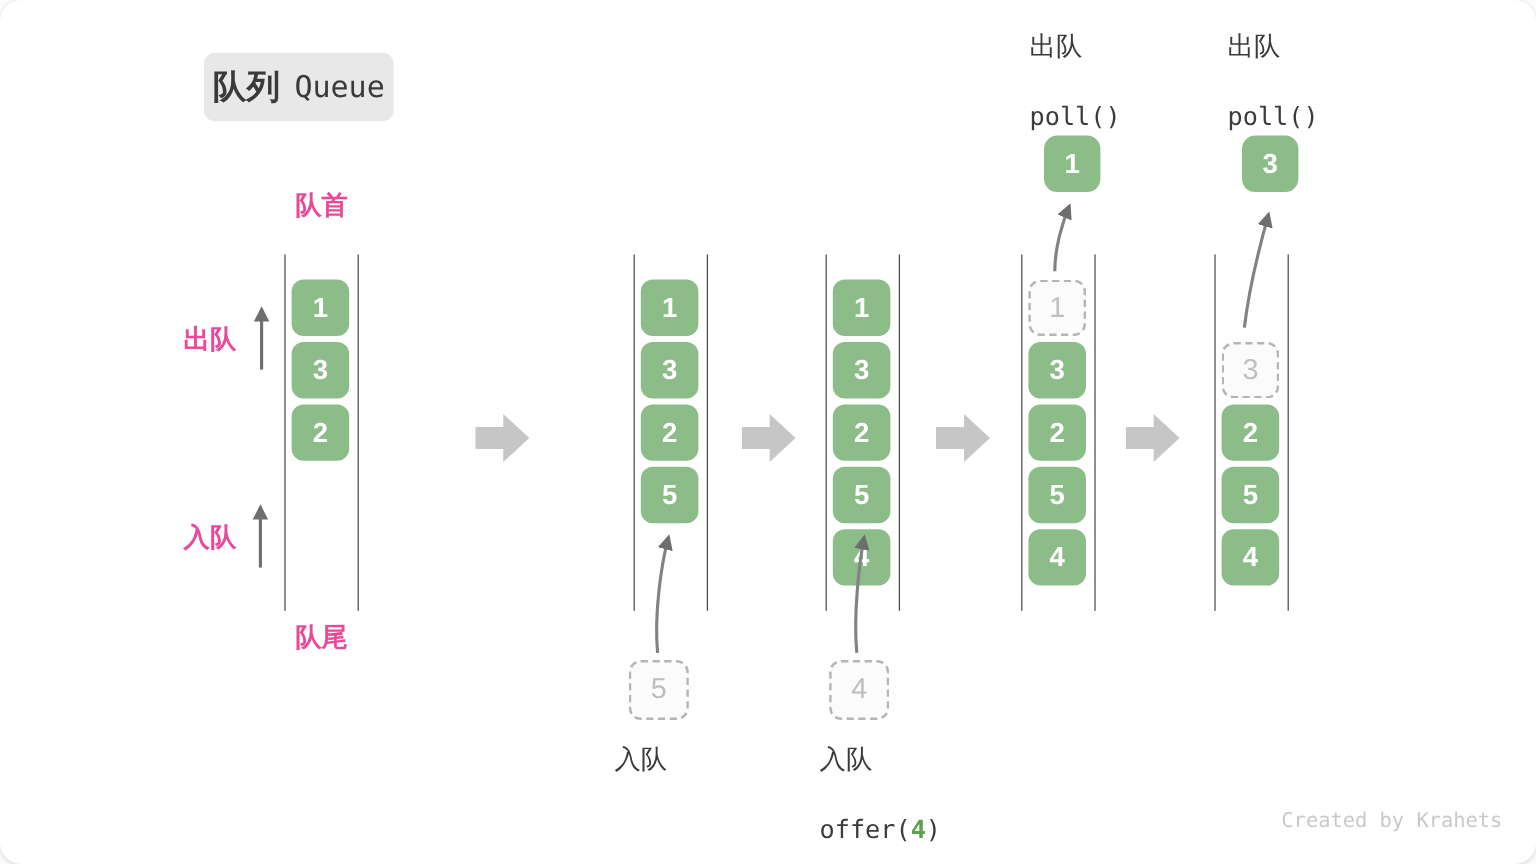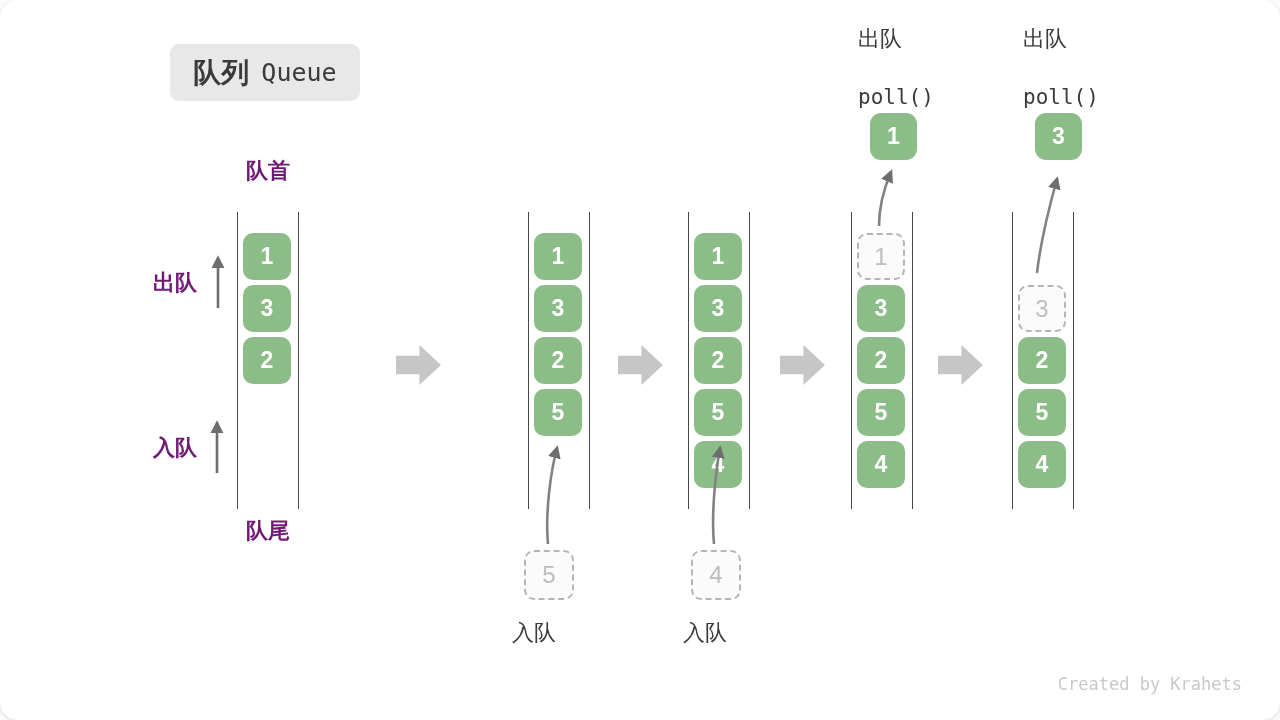--- a/index.html
+++ b/index.html
@@ -3,27 +3,27 @@
 <meta charset="utf-8">
 <style>
   * { margin:0; padding:0; box-sizing:border-box; }
   html,body { width:1280px; height:720px; background:#fdfdfd; font-family:"Liberation Sans",sans-serif; }
   .canvas {
     position:relative; width:1280px; height:720px; background:#ffffff;
     border-radius:18px; box-shadow:0 1px 5px rgba(0,0,0,.14); overflow:hidden;
   }
   
   .title-badge {
-    position:absolute; left:170px; top:44px; width:190px; height:57px;
+    position:absolute; left:170px; top:44px; width:158px; height:57px;
     background:#e8e8e8; border-radius:9px; display:flex; align-items:center; justify-content:center; gap:12px;
   }
   .title-zh { font-size:28px; font-weight:bold; color:#3a3a3a; }
   .title-en { font-size:25px; color:#3a3a3a; font-family:"DejaVu Sans Mono",monospace; }
 
-  .lbl { position:absolute; color:#701a75; font-size:22px; white-space:nowrap; }
+  .lbl { position:absolute; color:#ec4899; font-size:22px; white-space:nowrap; }
   .bold { font-weight:bold; }
   .center62 { width:62px; text-align:center; }
 
   
   .qcol {
     position:absolute; top:212px; width:62px; height:297px;
     border-left:1.5px solid #474747; border-right:1.5px solid #474747;
   }
   .slot {
     position:absolute; left:5px; width:48px; height:47px; border-radius:10px;
@@ -53,21 +53,21 @@
   .op-code .green-arg { color:#5fa04e; font-weight:bold; }
 
   
   .step-arrow {
     position:absolute; top:345px; width:45px; height:40px; background:#c6c6c6;
     clip-path:polygon(0 27%, 52% 27%, 52% 0, 100% 50%, 52% 100%, 52% 73%, 0 73%);
   }
   .svg-overlay { position:absolute; left:0; top:0; width:1280px; height:720px; pointer-events:none; }
 
   .watermark {
-    position:absolute; right:38px; top:674px; font-size:17px; color:#c9c9c9;
+    position:absolute; right:28px; top:674px; font-size:17px; color:#c9c9c9;
     font-family:"DejaVu Sans Mono",monospace;
   }
 </style>
 </head>
 <body>
 
 <div class="canvas">
 
   <div class="title-badge">
     <span class="title-zh">队列</span>
@@ -125,20 +125,21 @@
   <div class="op-block" style="left:1023px; top:24px;">
     <div class="op-zh">出队</div>
     <div class="op-code">poll()</div>
   </div>
 
   <div class="op-block" style="left:512px; top:618px;">
     <div class="op-zh">入队</div>
   </div>
   <div class="op-block" style="left:683px; top:618px;">
     <div class="op-zh">入队</div>
+    <div class="op-code"><span>offer(</span><span class="green-arg">4</span><span>)</span></div>
   </div>
 
   <div class="step-arrow" style="left:396px;"></div>
   <div class="step-arrow" style="left:618px;"></div>
   <div class="step-arrow" style="left:780px;"></div>
   <div class="step-arrow" style="left:938px;"></div>
 
   <svg class="svg-overlay" viewBox="0 0 1280 720">
     <defs>
       <marker id="ah" viewBox="0 0 10 10" refX="7" refY="5" markerWidth="5.5" markerHeight="5.5" orient="auto-start-reverse">

